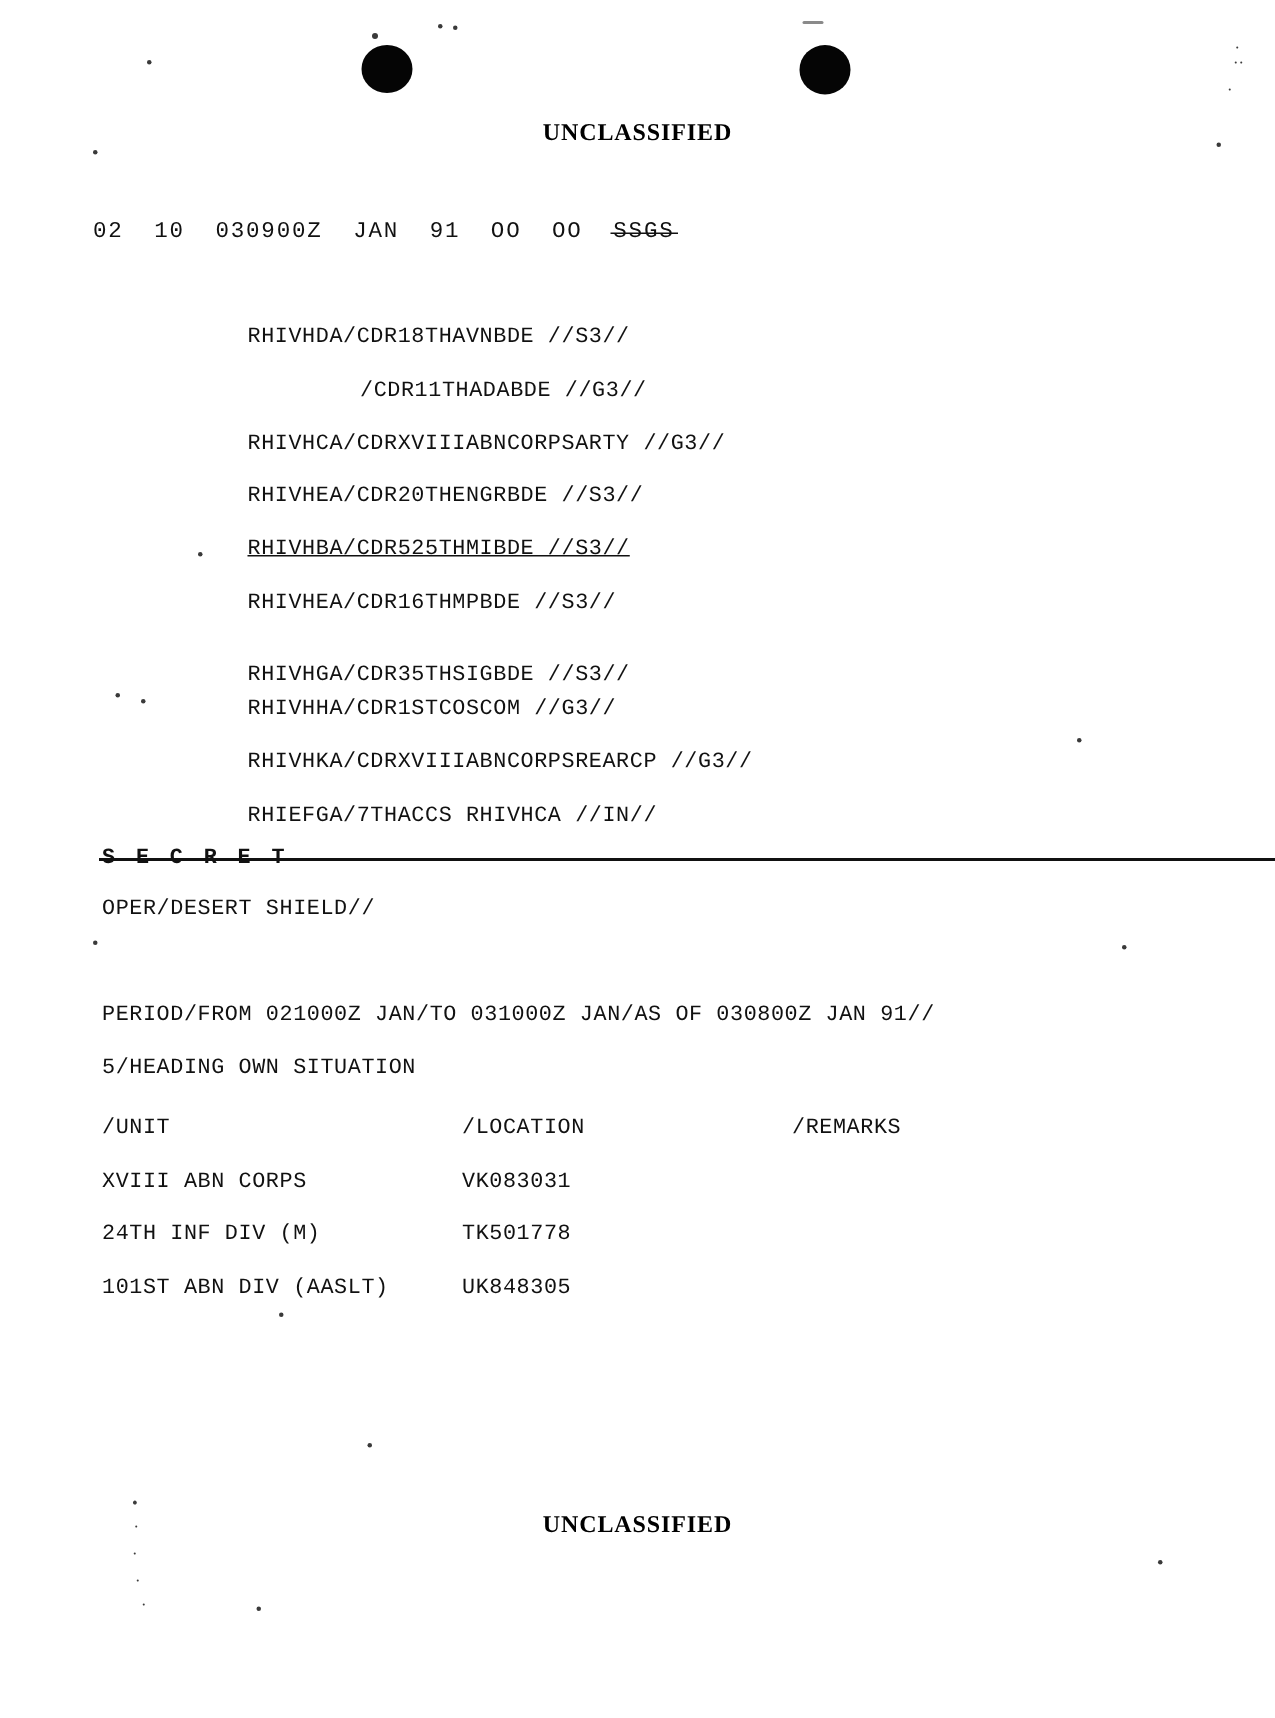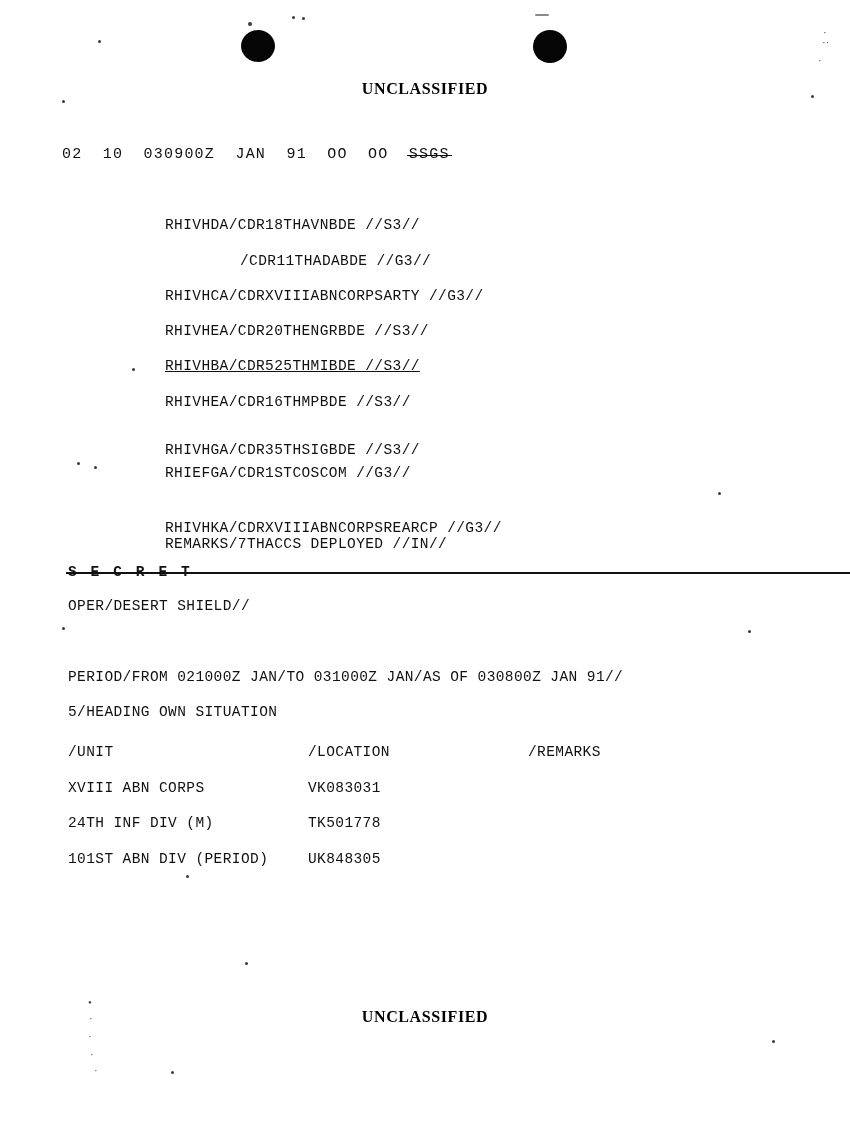--- a/index.html
+++ b/index.html
@@ -150,38 +150,38 @@
 
   <div class="line" id="header-line">02  10  030900Z  JAN  91  OO  OO  <span class="struck">SSGS</span></div>
 
   <div class="line indent1" style="top:217px;">RHIVHDA/CDR18THAVNBDE //S3//</div>
   <div class="line indent2" style="top:253px;">/CDR11THADABDE //G3//</div>
   <div class="line indent1" style="top:288px;">RHIVHCA/CDRXVIIIABNCORPSARTY //G3//</div>
   <div class="line indent1" style="top:323px;">RHIVHEA/CDR20THENGRBDE //S3//</div>
   <div class="line indent1" style="top:358px;text-decoration:underline;">RHIVHBA/CDR525THMIBDE //S3//</div>
   <div class="line indent1" style="top:394px;">RHIVHEA/CDR16THMPBDE //S3//</div>
   <div class="line indent1" style="top:430px;margin-top:12px;">RHIVHGA/CDR35THSIGBDE //S3//</div>
-  <div class="line indent1" style="top:465px;">RHIEFGA/CDR1STCOSCOM //G3//</div>
-  <div class="line indent1" style="top:500px;margin-top:20px;">RHIVHKA/CDRXVIIIABNCORPSREARCP //G3//</div>
-  <div class="line indent1" style="top:536px;">REMARKS/7THACCS DEPLOYED //IN//</div>
+  <div class="line indent1" style="top:465px;">RHIVHHA/CDR1STCOSCOM //G3//</div>
+  <div class="line indent1" style="top:500px;">RHIVHKA/CDRXVIIIABNCORPSREARCP //G3//</div>
+  <div class="line indent1" style="top:536px;">RHIEFGA/7THACCS RHIVHCA //IN//</div>
 
   <div class="line struck" id="secret-line">S E C R E T</div>
 
   <div class="line leftcol" style="top:598px;">OPER/DESERT SHIELD//</div>
   <div class="line leftcol" style="top:669px;text-align:right;">PERIOD/FROM 021000Z JAN/TO 031000Z JAN/AS OF 030800Z JAN 91//</div>
   <div class="line leftcol" style="top:704px;">5/HEADING OWN SITUATION</div>
 
   <div class="line colhead-unit" style="top:744px;">/UNIT</div>
   <div class="line colhead-loc" style="top:744px;">/LOCATION</div>
   <div class="line colhead-rem" style="top:744px;">/REMARKS</div>
 
   <div class="line cell-unit" style="top:780px;">XVIII ABN CORPS</div>
   <div class="line cell-loc" style="top:780px;">VK083031</div>
 
   <div class="line cell-unit" style="top:815px;">24TH INF DIV (M)</div>
   <div class="line cell-loc" style="top:815px;">TK501778</div>
 
-  <div class="line cell-unit" style="top:851px;">101ST ABN DIV (PERIOD)</div>
+  <div class="line cell-unit" style="top:851px;">101ST ABN DIV (AASLT)</div>
   <div class="line cell-loc" style="top:851px;">UK848305</div>
 
   <div class="classification" id="class-bottom">UNCLASSIFIED</div>
 
 </div>
 
 </body></html>

